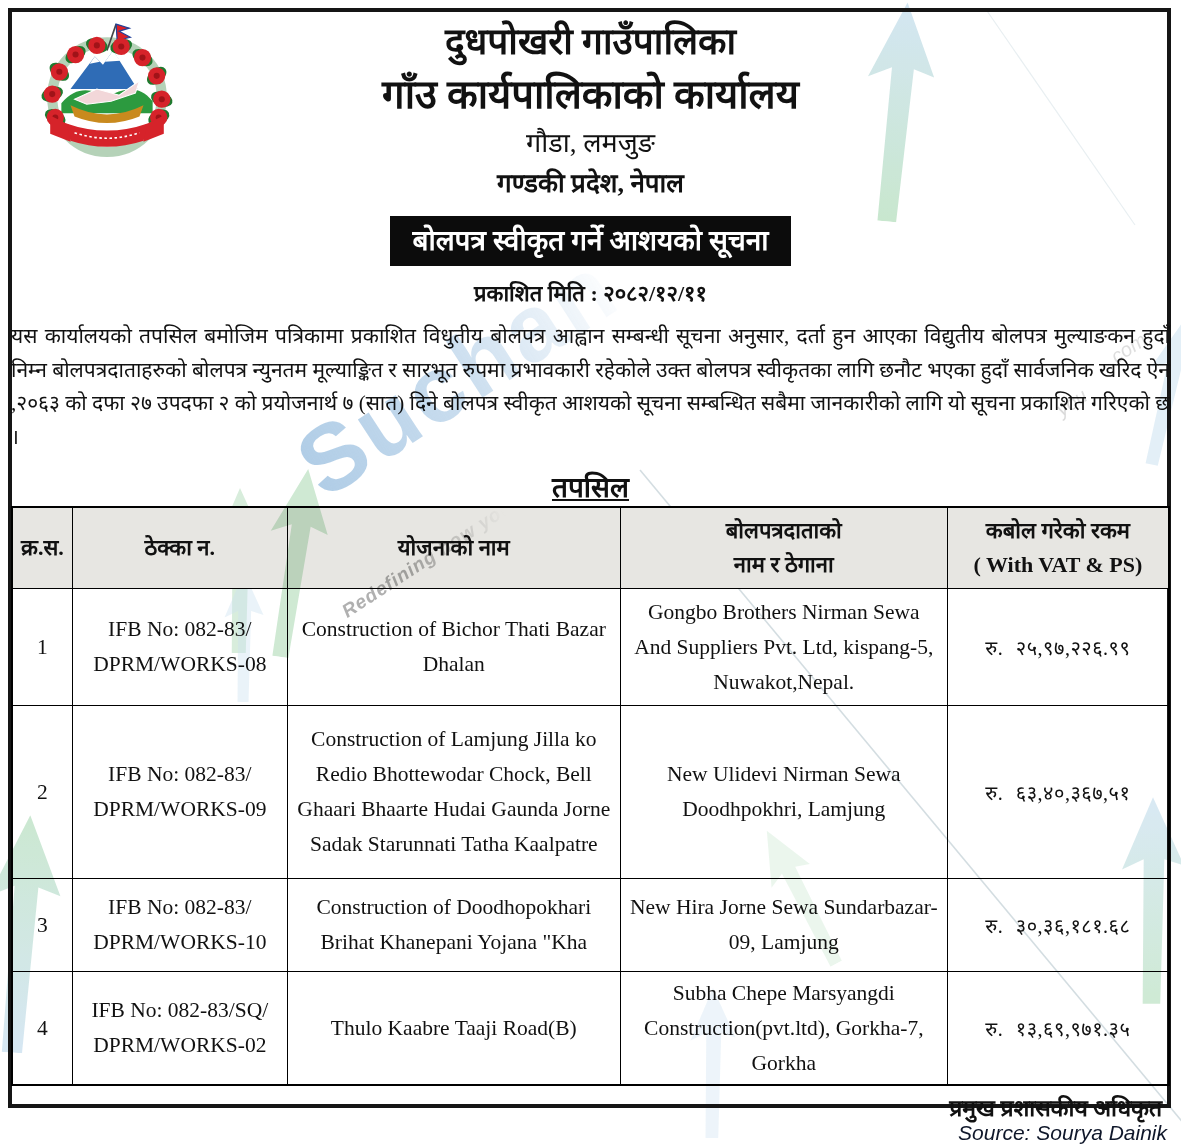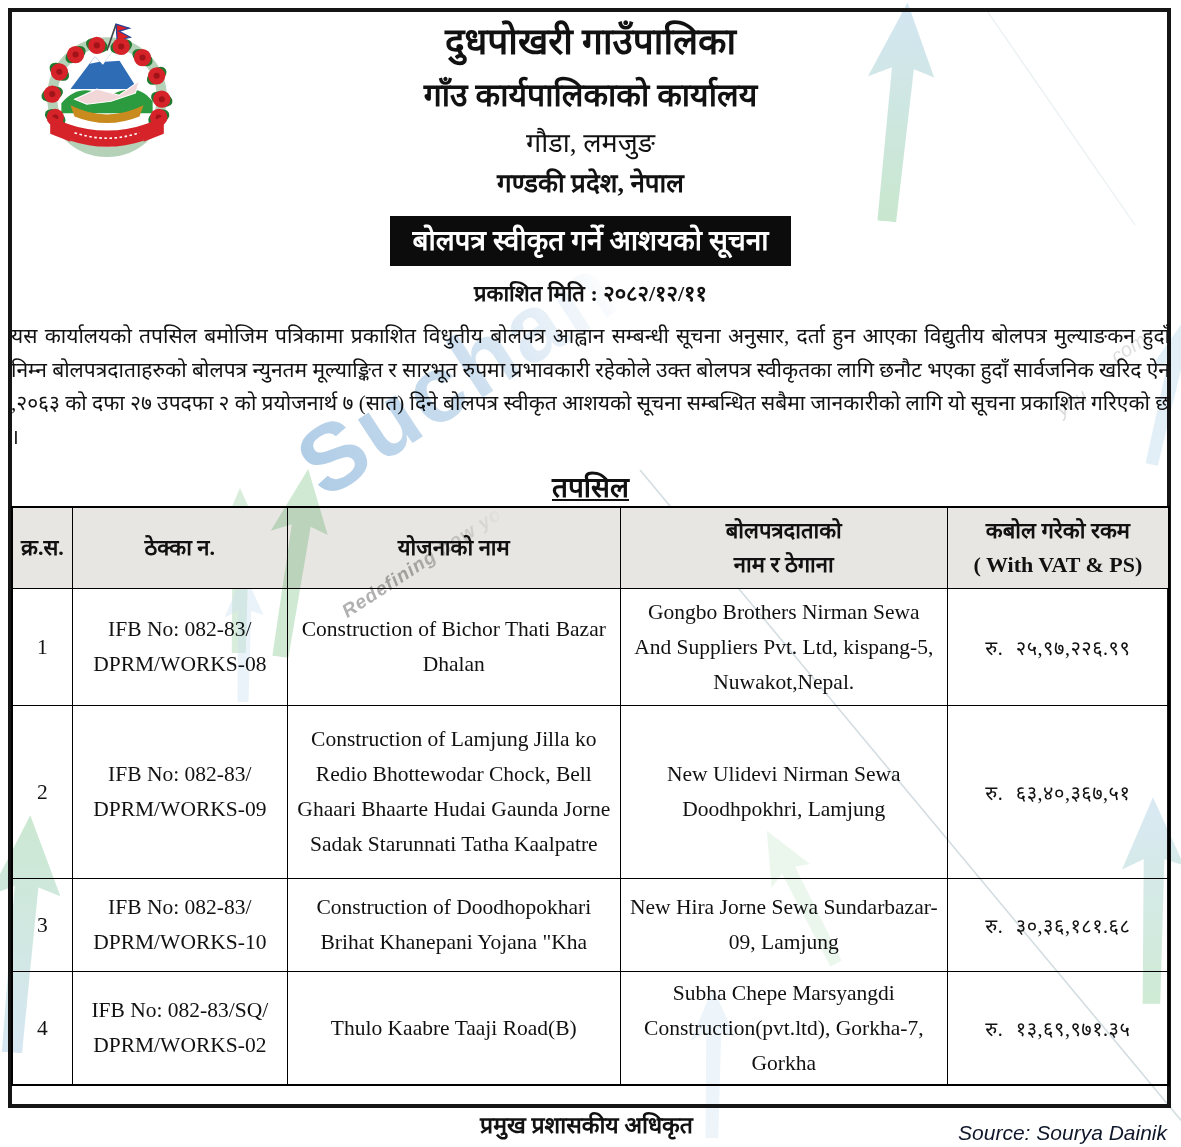--- a/index.html
+++ b/index.html
@@ -20,35 +20,35 @@
     -webkit-mask-image:linear-gradient(90deg,#000 40%,transparent 95%);
             mask-image:linear-gradient(90deg,#000 40%,transparent 95%);}
   .wm-frag{position:absolute;transform:rotate(-33deg);transform-origin:left top;font-style:italic;
     font-family:"Liberation Sans",sans-serif;color:rgba(175,175,175,.7);font-size:20px;}
   
   .frame{position:absolute;left:8px;top:8px;right:10px;bottom:39px;border:4px solid #151515;z-index:1;}
   .content{position:relative;z-index:2;padding:0 11px;}
   .emblem{position:absolute;left:36px;top:14px;width:142px;height:146px;z-index:3;}
   .titles{text-align:center;padding-top:16px;}
   .t1{font-size:37px;font-weight:bold;line-height:52px;}
-  .t2{font-size:32px;font-weight:bold;line-height:54px;}
+  .t2{font-size:40px;font-weight:bold;line-height:54px;}
   .t3{font-size:27px;font-weight:normal;line-height:42px;}
   .t4{font-size:26px;font-weight:bold;line-height:40px;}
   .banner{display:block;width:fit-content;margin:12px auto 0;background:#0c0c0c;color:#fff;
     font-size:28px;font-weight:bold;padding:7px 22px;line-height:36px;}
   .pubdate{text-align:center;font-weight:bold;font-size:22px;margin-top:13px;line-height:30px;}
   .intro{font-size:21px;line-height:33.5px;text-align:justify;margin-top:11px;}
   .tapasil{text-align:center;font-weight:bold;font-size:28px;line-height:28px;margin-top:20px;text-decoration:underline;}
   table.notice{border-collapse:collapse;width:100%;margin-top:4px;border:2px solid #000;background:transparent;}
   table.notice td{border:1px solid #000;text-align:center;vertical-align:middle;padding:3px 8px;}
   tr.head td{background:#e7e6e2;font-weight:bold;font-size:22px;line-height:34px;height:74px;}
   .lat{font-size:21.5px;line-height:35px;}
   .amt{font-size:20px;word-spacing:7px;letter-spacing:.5px;}
   tr.r1 td{height:110px;} tr.r2 td{height:166px;} tr.r3 td{height:86px;} tr.r4 td{height:106px;}
-  .sig{text-align:center;font-weight:bold;font-size:23px;margin-top:24px;padding-right:8px;line-height:32px;}
+  .sig{text-align:right;font-weight:bold;font-size:23px;margin-top:7px;padding-right:8px;line-height:32px;}
   .source{position:absolute;right:14px;bottom:2px;z-index:2;font-family:"Liberation Sans",sans-serif;
     font-style:italic;font-size:21px;color:#0f172a;}
 </style>
 </head>
 <body>
 
 <div class="doc">
 
   <div class="decor">
     <svg width="1181" height="1147" style="left:0;top:0">

